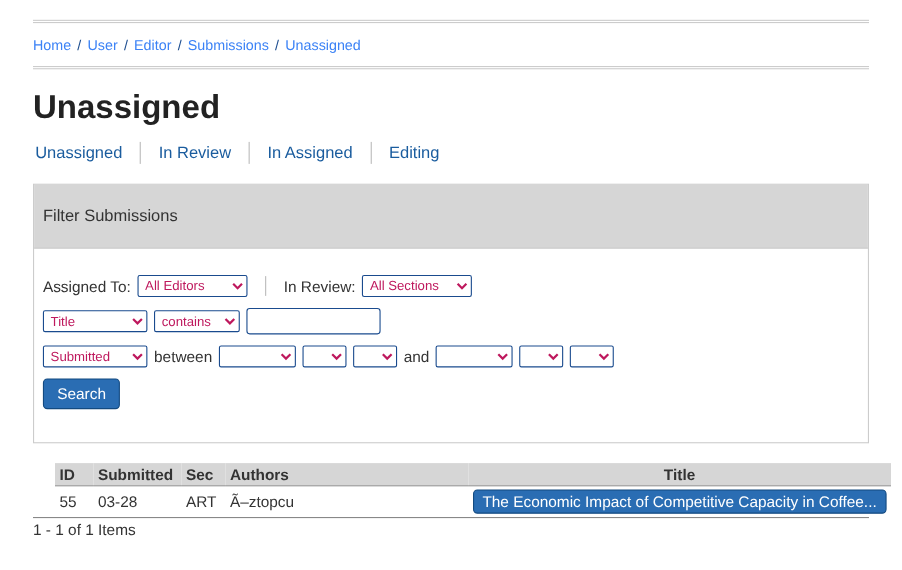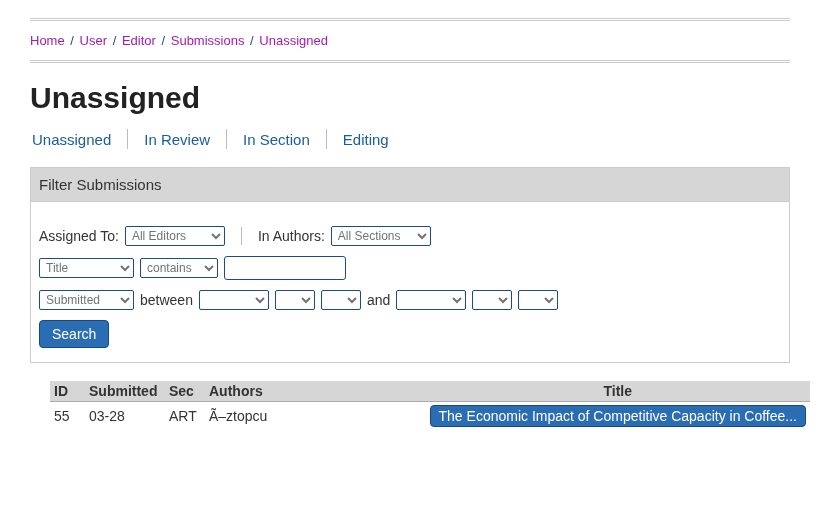--- a/index.html
+++ b/index.html
@@ -21,21 +21,21 @@
     border-top: 1px solid #ccc;
     border-bottom: 1px solid #ccc;
     height: 3px;
     margin: 8px 0;
   }
   .breadcrumb {
     font-size: 13px;
     color: #1a4b8e;
     padding: 4px 0;
   }
-  .breadcrumb a { color: #a21caf; text-decoration: none; }
+  .breadcrumb a { color: #3b82f6; text-decoration: none; }
   .breadcrumb .sep { color: #1a4b8e; padding: 0 2px; }
   h1.page-title {
     font-size: 30px;
     font-weight: 700;
     margin: 18px 0 14px 0;
     color: #222;
   }
   .tabs {
     display: flex;
     align-items: center;
@@ -53,42 +53,42 @@
     background: #bbb;
     margin: 0 14px;
   }
   .filter-box {
     border: 1px solid #ccc;
     margin-bottom: 18px;
   }
   .filter-header {
     background: #d6d6d6;
     border-bottom: 1px solid #ccc;
-    padding: 8px 8px;
+    padding: 20px 8px;
     font-size: 15px;
     color: #333;
   }
   .filter-body {
     padding: 24px 8px 14px 8px;
   }
   .filter-row {
     display: flex;
     align-items: center;
     gap: 6px;
     margin-bottom: 10px;
     flex-wrap: wrap;
   }
   .filter-row label { font-size: 14px; color: #333; }
   select {
     border: 1px solid #1a4b8e;
     background: #fff;
     font-size: 12px;
     padding: 1px 2px;
     border-radius: 2px;
-    color: #737373;
+    color: #be185d;
     height: 20px;
   }
   select.narrow { width: 70px; }
   select.tiny { width: 40px; }
   select.med { width: 95px; }
   select.wide { width: 100px; }
   input[type="text"].txt {
     border: 1px solid #1a4b8e;
     border-radius: 3px;
     height: 24px;
@@ -165,36 +165,36 @@
 
   <hr class="hr-double">
 
   <h1 class="page-title">Unassigned</h1>
 
   <div class="tabs">
     <span class="tab">Unassigned</span>
     <span class="vdiv"></span>
     <span class="tab">In Review</span>
     <span class="vdiv"></span>
-    <span class="tab">In Section</span>
+    <span class="tab">In Assigned</span>
     <span class="vdiv"></span>
     <span class="tab">Editing</span>
   </div>
 
   <div class="filter-box">
     <div class="filter-header">Filter Submissions</div>
     <div class="filter-body">
 
       <div class="filter-row">
         <label>Assigned To:</label>
         <select class="wide">
           <option>All Editors</option>
         </select>
         <span class="vdiv2"></span>
-        <label>In Authors:</label>
+        <label>In Review:</label>
         <select class="wide">
           <option>All Sections</option>
         </select>
       </div>
 
       <div class="filter-row">
         <select class="med">
           <option>Title</option>
         </select>
         <select class="narrow" style="width:78px">
@@ -210,21 +210,21 @@
         <label>between</label>
         <select class="narrow"><option></option></select>
         <select class="tiny"><option></option></select>
         <select class="tiny"><option></option></select>
         <label>and</label>
         <select class="narrow"><option></option></select>
         <select class="tiny"><option></option></select>
         <select class="tiny"><option></option></select>
       </div>
 
-      <div class="filter-row" style="margin-bottom:0">
+      <div class="filter-row" style="margin-bottom:16px">
         <button class="search-btn">Search</button>
       </div>
 
     </div>
   </div>
 
   <table class="results">
     <thead>
       <tr>
         <th style="width:35px">ID</th>
@@ -240,14 +240,15 @@
         <td>03-28</td>
         <td>ART</td>
         <td>Ã–ztopcu</td>
         <td style="text-align:right">
           <span class="title-pill">The Economic Impact of Competitive Capacity in Coffee...</span>
         </td>
       </tr>
     </tbody>
   </table>
 
+  <div class="items-count">1 - 1 of 1 Items</div>
 
 </div>
 
 </body></html>

